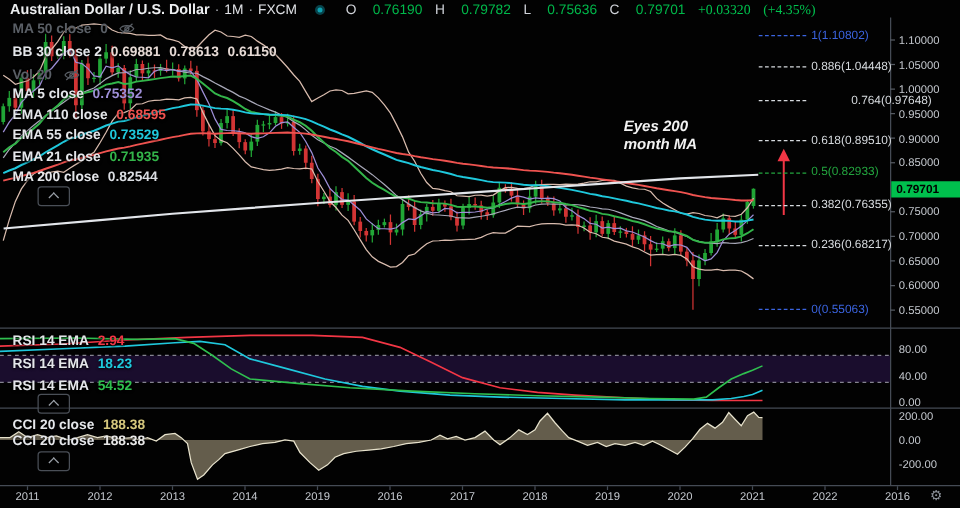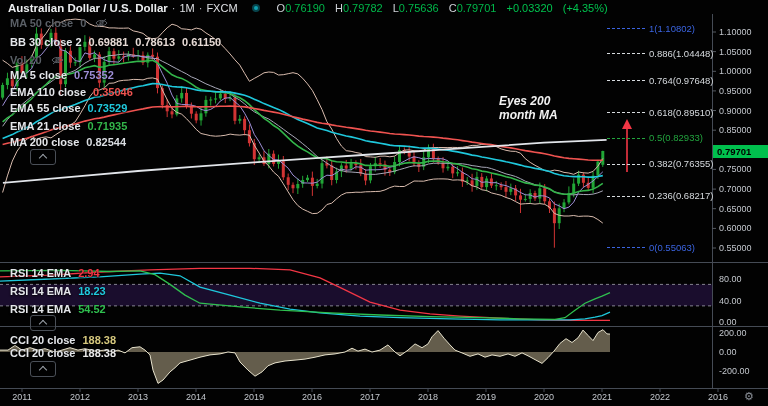--- a/index.html
+++ b/index.html
@@ -4,22 +4,22 @@
 <style>
   html,body{margin:0;padding:0;background:#000;}
   body{width:768px;height:406px;overflow:hidden;font-family:"Liberation Sans",sans-serif;}
   .app{position:relative;width:768px;height:406px;background:#020202;overflow:hidden;}
   .hdr{position:absolute;left:8px;top:1px;height:13px;display:flex;align-items:center;white-space:nowrap;z-index:6;font-size:11px;color:#dfe1e5;justify-content:flex-end;}
   .hdr .sym{font-weight:700;font-size:11.5px;color:#eceef0;}
   .hdr .mid{color:#b6bac1;margin:0 4px;}
   .hdr .ival{color:#dfe1e5;}
   .dot{width:8px;height:8px;border-radius:50%;background:#0fa0b0;border:2px solid #07434b;box-sizing:border-box;margin:0 10px 0 14px;}
   .ohlc .k{color:#cfd2d8;margin-left:7px;}
-  .ohlc .v{color:#00b84a;}
-  .ohlc .chg{color:#00c24e;margin-left:7px;}
+  .ohlc .v{color:#00b84a;padding-left:13px;}
+  .ohlc .chg{color:#00c24e;margin-left:7px;font-family:Liberation Serif, serif;}
   .lrow{position:absolute;left:10px;display:flex;align-items:center;gap:7px;font-size:11px;font-weight:700;color:#e4e6ea;z-index:5;white-space:nowrap;text-shadow:0 1px 2px #000;}
   .lrow.dim{color:#5a5f66;}
   .lrow .lval{font-weight:700;}
   .collapse{position:absolute;left:30px;width:24px;height:14px;border:1px solid #4a4f57;border-radius:3px;background:rgba(0,0,0,.4);z-index:5;display:flex;align-items:center;justify-content:center;}
   .collapse i{display:block;width:5px;height:5px;border-left:1.5px solid #9aa0a8;border-top:1.5px solid #9aa0a8;transform:rotate(45deg);margin-top:2px;}
   .axlabel{position:absolute;left:719px;font-size:9px;color:#c3c7cd;z-index:4;}
   .badge{position:absolute;left:713px;width:55px;height:13px;color:#000;font-size:9.5px;font-weight:700;line-height:13px;padding-left:4px;box-sizing:border-box;z-index:5;}
   .fibl{position:absolute;font-size:9.5px;z-index:4;white-space:nowrap;}
   .fibdash{position:absolute;width:38px;height:0;border-top:1px dashed;z-index:4;}
   .yr{position:absolute;top:392px;font-size:9px;color:#c3c7cd;transform:translateX(-50%);z-index:4;}
@@ -371,21 +371,21 @@
           <circle cx="6.5" cy="5" r="1.6" fill="none" stroke="#5a5f66"></circle>
           <line x1="2" y1="9" x2="11" y2="1" stroke="#5a5f66"></line>
         </svg>
       </div>
       <div class="lrow" style="top:69px">
         <span>MA 5 close</span>
         <span class="lval" style="color:#9d8ed6">0.75352</span>
       </div>
       <div class="lrow" style="top:86px">
         <span>EMA 110 close</span>
-        <span class="lval" style="color:#ef5350">0.35046</span>
+        <span class="lval" style="color:#ef5350">0.68595</span>
       </div>
       <div class="lrow" style="top:102px">
         <span>EMA 55 close</span>
         <span class="lval" style="color:#1fc8dc">0.73529</span>
       </div>
       <div class="lrow" style="top:120px">
         <span>EMA 21 close</span>
         <span class="lval" style="color:#33b54a">0.71935</span>
       </div>
       <div class="lrow" style="top:136px">
@@ -433,21 +433,21 @@
     <div>Eyes 200</div>
     <div>month MA</div>
   </div>
 
   <div id="fib-labels">
       <div class="fibdash" style="top:28.4px;left:607px;border-color:#3b64e0"></div>
   <div class="fibl" style="top:22.9px;left:649px;color:#3b64e0">1(1.10802)</div>
       <div class="fibdash" style="top:53.3px;left:607px;border-color:#d6dade"></div>
   <div class="fibl" style="top:47.8px;left:649px;color:#d6dade">0.886(1.04448)</div>
       <div class="fibdash" style="top:80.0px;left:607px;border-color:#d6dade"></div>
-  <div class="fibl" style="top:74.5px;left:649px;color:#d6dade">0.764(0.97648)</div>
+  <div class="fibl" style="top:74.5px;left:681px;color:#d6dade">0.764(0.97648)</div>
       <div class="fibdash" style="top:112.0px;left:607px;border-color:#d6dade"></div>
   <div class="fibl" style="top:106.5px;left:649px;color:#d6dade">0.618(0.89510)</div>
       <div class="fibdash" style="top:137.8px;left:607px;border-color:#23a53f"></div>
   <div class="fibl" style="top:132.3px;left:649px;color:#23a53f">0.5(0.82933)</div>
       <div class="fibdash" style="top:163.6px;left:607px;border-color:#d6dade"></div>
   <div class="fibl" style="top:158.1px;left:649px;color:#d6dade">0.382(0.76355)</div>
       <div class="fibdash" style="top:195.6px;left:607px;border-color:#d6dade"></div>
   <div class="fibl" style="top:190.1px;left:649px;color:#d6dade">0.236(0.68217)</div>
       <div class="fibdash" style="top:247.2px;left:607px;border-color:#3b64e0"></div>
   <div class="fibl" style="top:241.7px;left:649px;color:#3b64e0">0(0.55063)</div>

